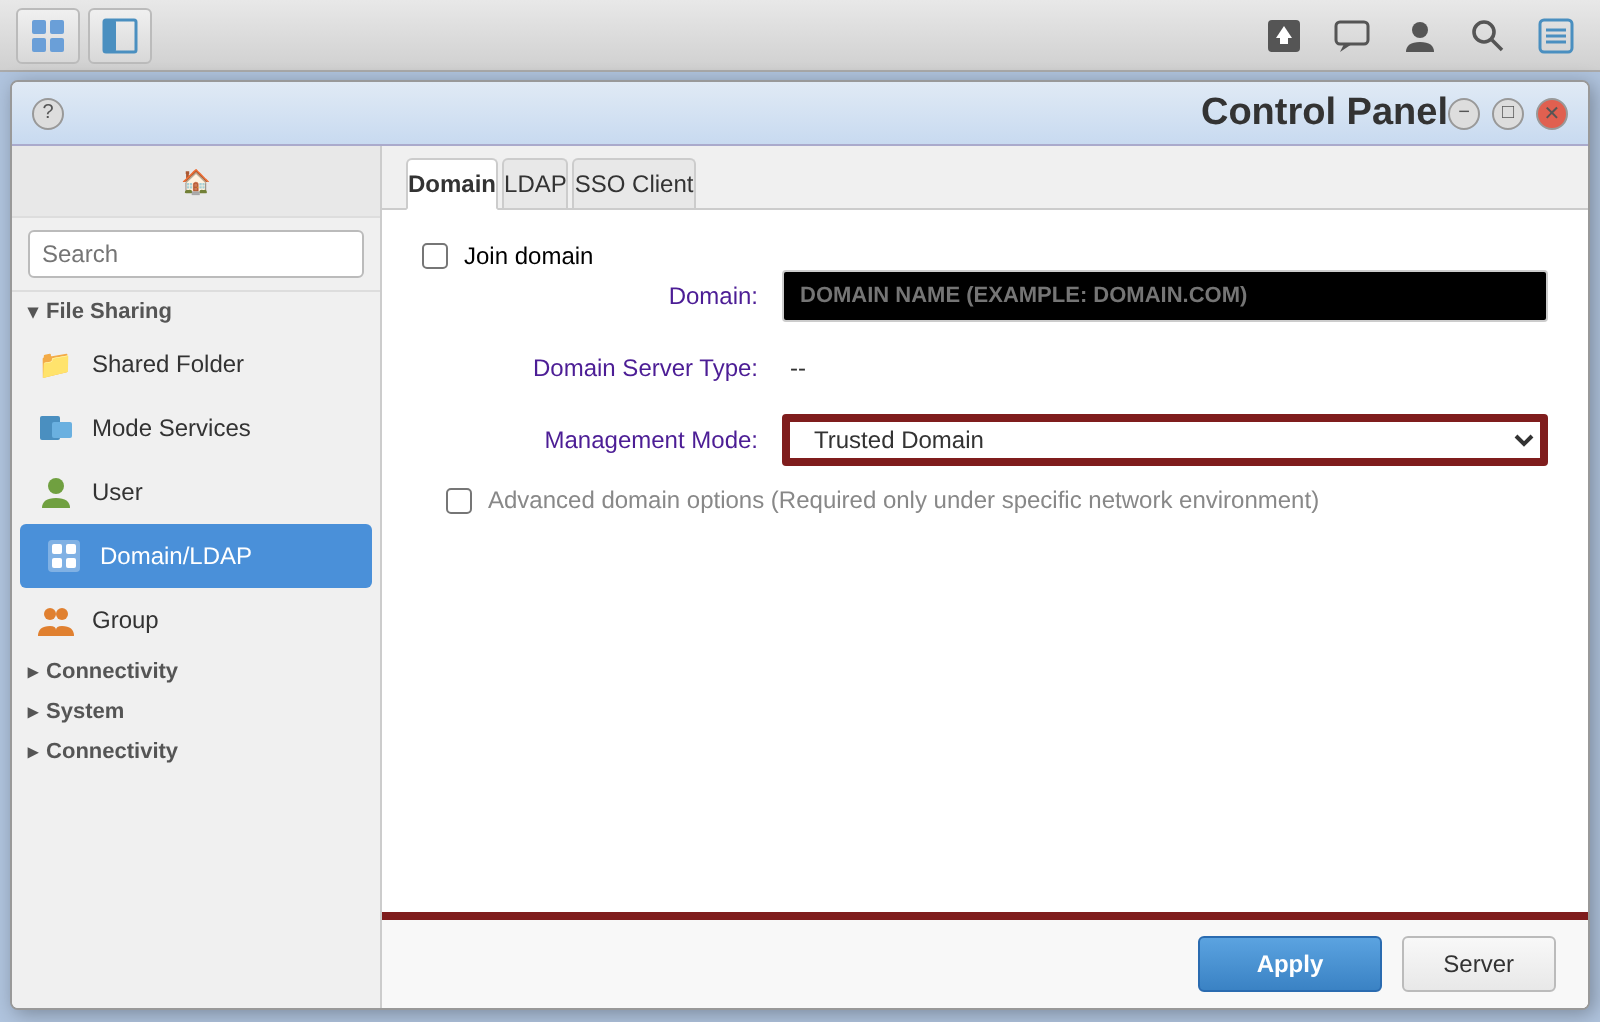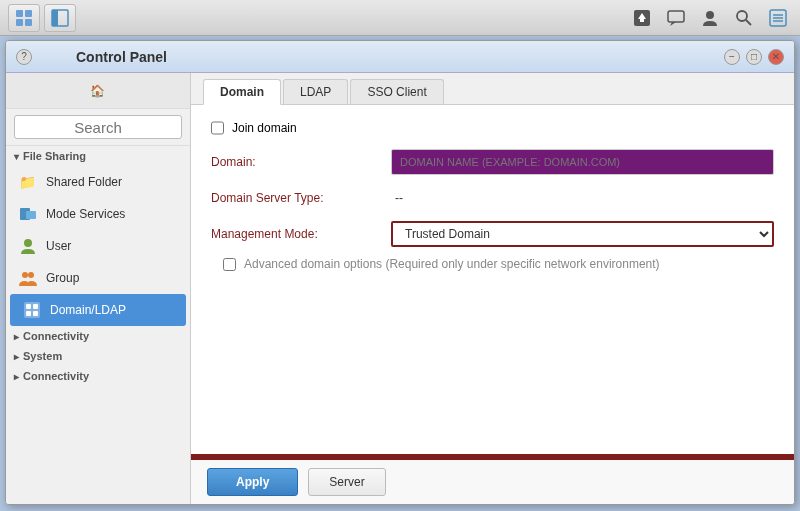--- a/index.html
+++ b/index.html
@@ -51,22 +51,22 @@
     .window-titlebar {
       height: 32px;
       background: linear-gradient(to bottom, #e0eaf5, #c8daf0);
       border-bottom: 1px solid #aac;
       display: flex;
       align-items: center;
       padding: 0 10px;
     }
     .window-title {
       flex: 1;
-      text-align: left;
-      font-size: 14px;
+      text-align: right;
+      font-size: 19px;
       font-weight: bold;
       color: #333;
     }
     .window-controls {
       display: flex; gap: 6px; align-items: center;
     }
     .win-ctrl {
       width: 16px; height: 16px;
       border-radius: 50%;
       border: 1px solid #999;
@@ -100,23 +100,22 @@
     .sidebar-search {
       padding: 6px 8px;
       border-bottom: 1px solid #ddd;
     }
     .sidebar-search input {
       width: 100%;
       height: 24px;
       border: 1px solid #bbb;
       border-radius: 3px;
       padding: 0 6px;
-      font-size: 15px;
+      font-size: 12px;
       background: white;
-      text-align: center;
     }
     .sidebar-section {
       padding: 4px 8px;
       font-size: 11px;
       font-weight: bold;
       color: #555;
       display: flex; align-items: center; gap: 4px;
       cursor: pointer;
     }
     .sidebar-item {
@@ -150,21 +149,21 @@
 
     
     .tabs {
       display: flex;
       border-bottom: 1px solid #ccc;
       background: #f0f0f0;
       padding: 6px 12px 0;
       gap: 2px;
     }
     .tab {
-      padding: 5px 16px;
+      padding: 5px 0;
       border: 1px solid #ccc;
       border-bottom: none;
       border-radius: 3px 3px 0 0;
       cursor: pointer;
       font-size: 12px;
       background: #e8e8e8;
       color: #333;
     }
     .tab.active {
       background: white;
@@ -176,50 +175,51 @@
 
     
     .form-area {
       flex: 1;
       padding: 16px 20px;
       overflow-y: auto;
     }
 
     .join-domain-row {
       display: flex; gap: 8px;
-      margin-bottom: 14px;
+      margin-bottom: 0;
     }
     .join-domain-row input[type=checkbox] { cursor: pointer; }
 
     .form-row {
       display: flex; align-items: center;
       margin-bottom: 10px;
     }
     .form-label {
       width: 180px;
       font-size: 12px;
-      color: #7f1d1d;
-      text-align: left;
+      color: #4c1d95;
+      text-align: right;
       padding-right: 12px;
     }
     .form-input {
       flex: 1;
       height: 26px;
       border: 1px solid #ccc;
       border-radius: 2px;
       padding: 0 8px;
       font-size: 11px;
       color: #aaa;
-      background: #701a75;
+      background: #000000;
+      font-weight: bold;
     }
 
     .form-select {
       flex: 1;
       height: 26px;
-      border: 2px solid #7f1d1d;
+      border: 4px solid #7f1d1d;
       border-radius: 2px;
       padding: 0 8px;
       font-size: 12px;
       color: #333;
       background: white;
       cursor: pointer;
     }
 
     
     .advanced-section {
@@ -230,24 +230,24 @@
       display: flex; align-items: center; gap: 8px;
       margin-bottom: 26px;
     }
     .advanced-header input[type=checkbox] { cursor: pointer; }
     .advanced-header-label { font-size: 12px; color: #888; }
 
     .advanced-content { padding-left: 20px; }
 
     
     .footer {
-      border-top: 6px solid #7f1d1d;
+      border-top: 4px solid #7f1d1d;
       padding: 8px 16px;
       display: flex;
-      justify-content: flex-start;
+      justify-content: flex-end;
       gap: 10px;
       background: #f8f8f8;
     }
     .btn-apply {
       padding: 6px 28px;
       background: linear-gradient(to bottom, #5ba3e0, #3a82c4);
       border: 1px solid #2a6bb0;
       border-radius: 3px;
       color: white;
       font-size: 12px;
@@ -380,44 +380,44 @@
       <div class="sidebar-item">
         <span class="sidebar-item-icon">
           <svg width="18" height="18" viewBox="0 0 18 18">
             <circle cx="9" cy="6" r="4" fill="#70a040"></circle>
             <path d="M2,17 Q2,12 9,12 Q16,12 16,17" fill="#70a040"></path>
           </svg>
         </span>
         <span>User</span>
       </div>
 
-      <div class="sidebar-item">
-        <span class="sidebar-item-icon">
-          <svg width="18" height="18" viewBox="0 0 18 18">
-            <circle cx="6" cy="6" r="3" fill="#e08030"></circle>
-            <circle cx="12" cy="6" r="3" fill="#e08030"></circle>
-            <path d="M0,17 Q0,12 6,12 Q9,12 9,14 Q9,12 12,12 Q18,12 18,17" fill="#e08030"></path>
-          </svg>
-        </span>
-        <span>Group</span>
-      </div>
-
       <div class="sidebar-item active">
         <span class="sidebar-item-icon">
           <svg width="18" height="18" viewBox="0 0 18 18">
             <rect x="1" y="1" width="16" height="16" rx="2" fill="white" opacity="0.3"></rect>
             <rect x="3" y="3" width="5" height="5" fill="white" rx="1"></rect>
             <rect x="10" y="3" width="5" height="5" fill="white" rx="1"></rect>
             <rect x="3" y="10" width="5" height="5" fill="white" rx="1"></rect>
             <rect x="10" y="10" width="5" height="5" fill="white" rx="1"></rect>
           </svg>
         </span>
         <span>Domain/LDAP</span>
       </div>
 
+      <div class="sidebar-item">
+        <span class="sidebar-item-icon">
+          <svg width="18" height="18" viewBox="0 0 18 18">
+            <circle cx="6" cy="6" r="3" fill="#e08030"></circle>
+            <circle cx="12" cy="6" r="3" fill="#e08030"></circle>
+            <path d="M0,17 Q0,12 6,12 Q9,12 9,14 Q9,12 12,12 Q18,12 18,17" fill="#e08030"></path>
+          </svg>
+        </span>
+        <span>Group</span>
+      </div>
+
       <div class="sidebar-section">
         <span class="chevron">▸</span>
         <span>Connectivity</span>
       </div>
 
       <div class="sidebar-section">
         <span class="chevron">▸</span>
         <span>System</span>
       </div>
 

